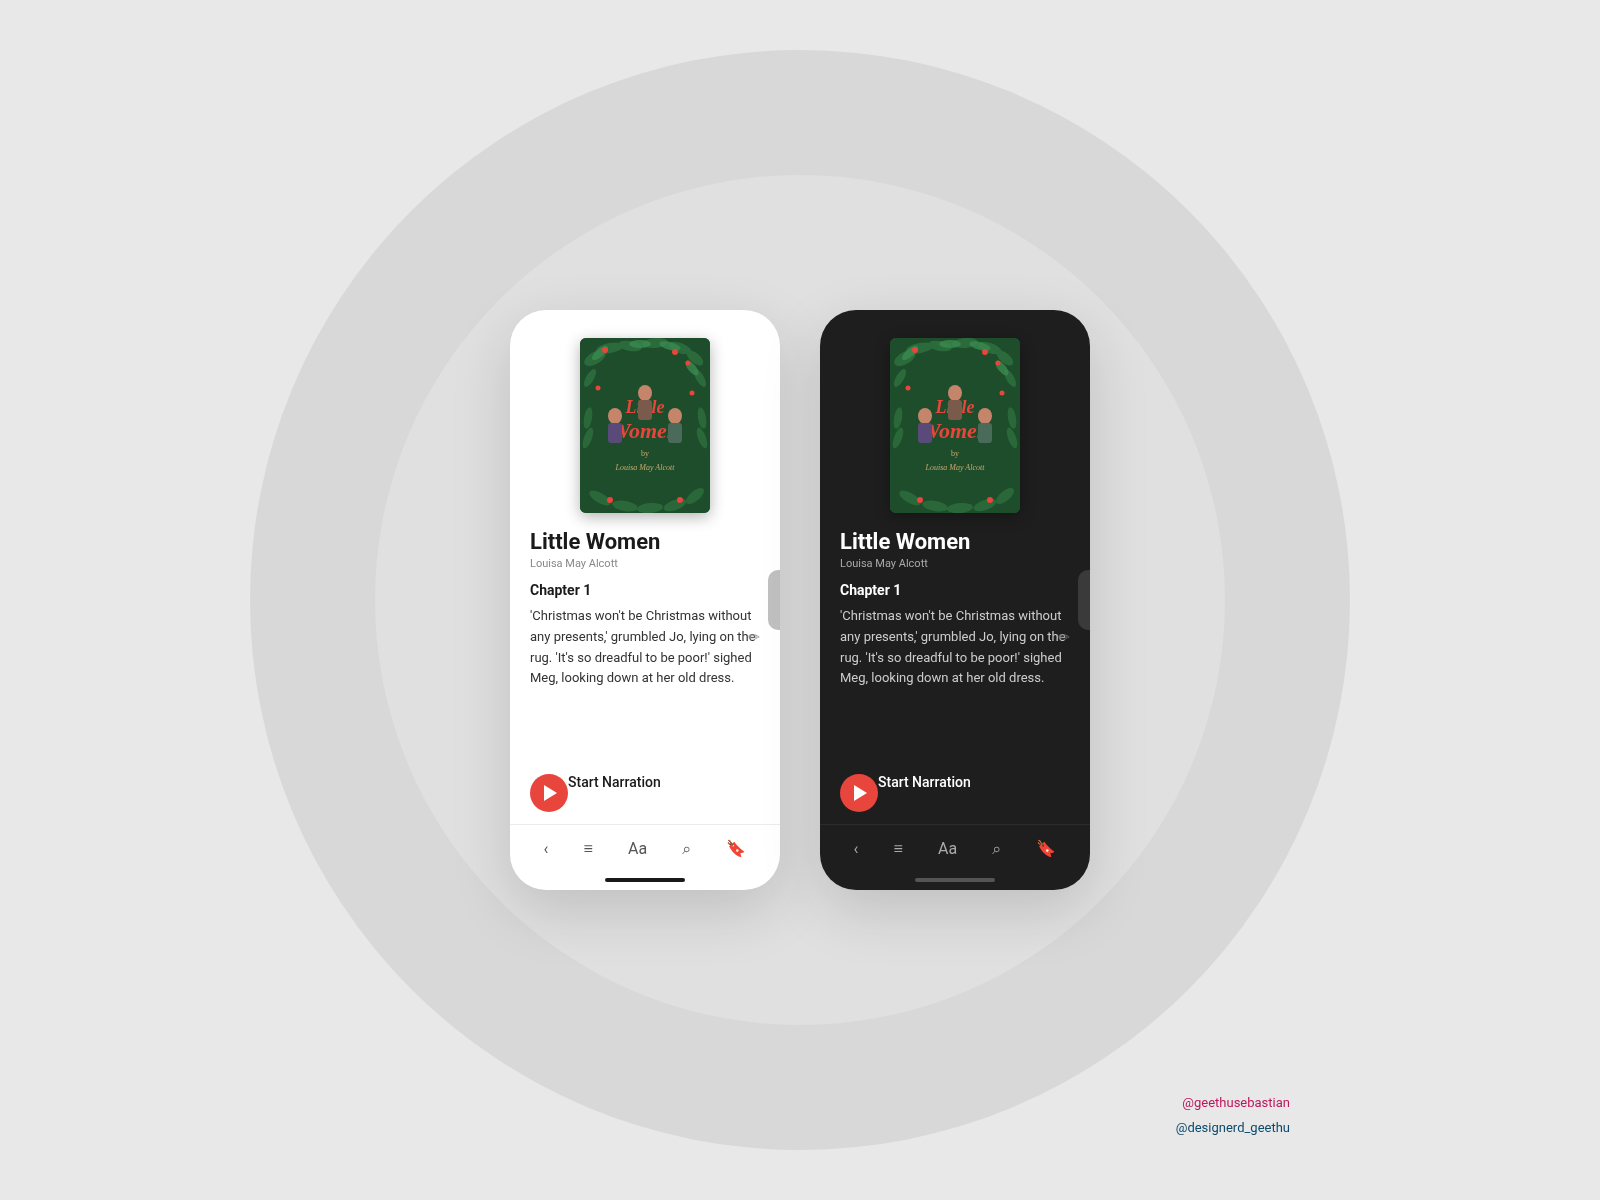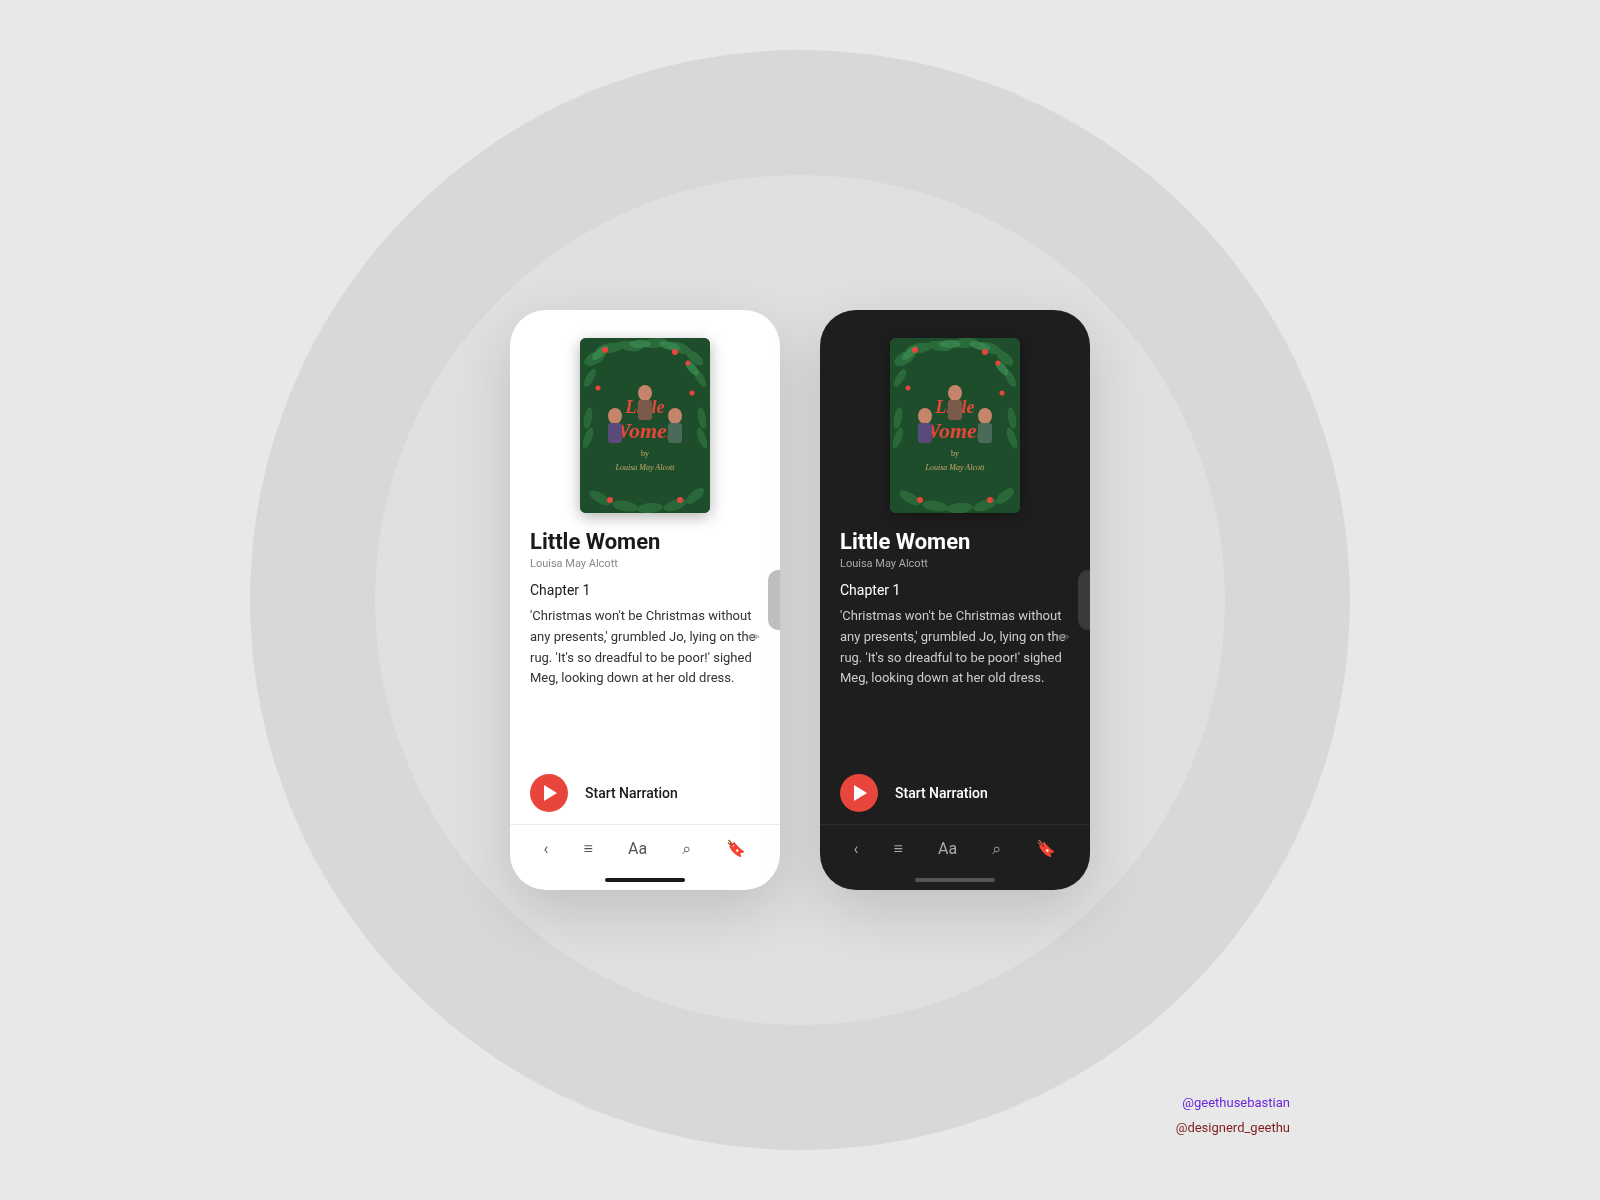--- a/index.html
+++ b/index.html
@@ -110,21 +110,21 @@
     .book-author {
       font-size: 11px;
       margin-bottom: 12px;
     }
 
     .phone-light .book-author { color: #888; }
     .phone-dark .book-author { color: #aaa; }
 
     .chapter-label {
       font-size: 14px;
-      font-weight: 400;
+      font-weight: 700;
       margin-bottom: 8px;
     }
 
     .phone-light .chapter-label { color: #1a1a1a; }
     .phone-dark .chapter-label { color: #ffffff; }
 
     .book-text {
       font-size: 13px;
       line-height: 1.6;
       flex: 1;
@@ -153,22 +153,22 @@
       right: 20px;
       top: 55%;
       font-size: 14px;
       color: #999;
     }
 
     
     .narration-area {
       padding: 12px 20px 8px 20px;
       display: flex;
-      align-items: center;
-      gap: 17px;
+      align-items: flex-start;
+      gap: 0;
     }
 
     .play-button {
       width: 38px;
       height: 38px;
       border-radius: 50%;
       background: #e8453c;
       display: flex;
       align-items: center;
       justify-content: center;
@@ -232,30 +232,30 @@
 
     .phone-light .home-indicator { background: #1a1a1a; }
     .phone-dark .home-indicator { background: #555; }
 
     
     .watermark-top {
       position: absolute;
       bottom: 40px;
       right: 60px;
       font-size: 13px;
-      color: #6d28d9;
+      color: #be185d;
       font-weight: 400;
     }
 
     .watermark-bottom {
       position: absolute;
       bottom: 15px;
       right: 60px;
       font-size: 13px;
-      color: #7f1d1d;
+      color: #0c4a6e;
       font-weight: 400;
     }
   </style>
 </head>
 <body>
 
 <div class="outer-circle">
   <div class="inner-circle">
     <div class="phones-container">
 

